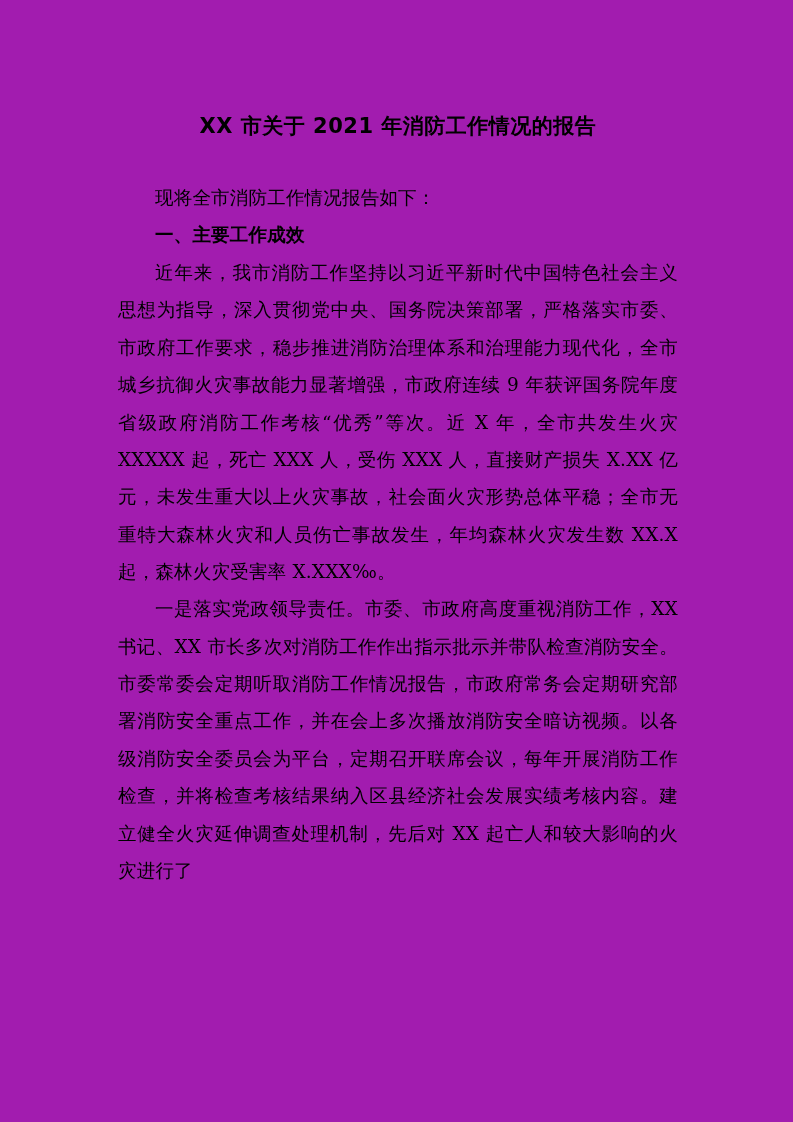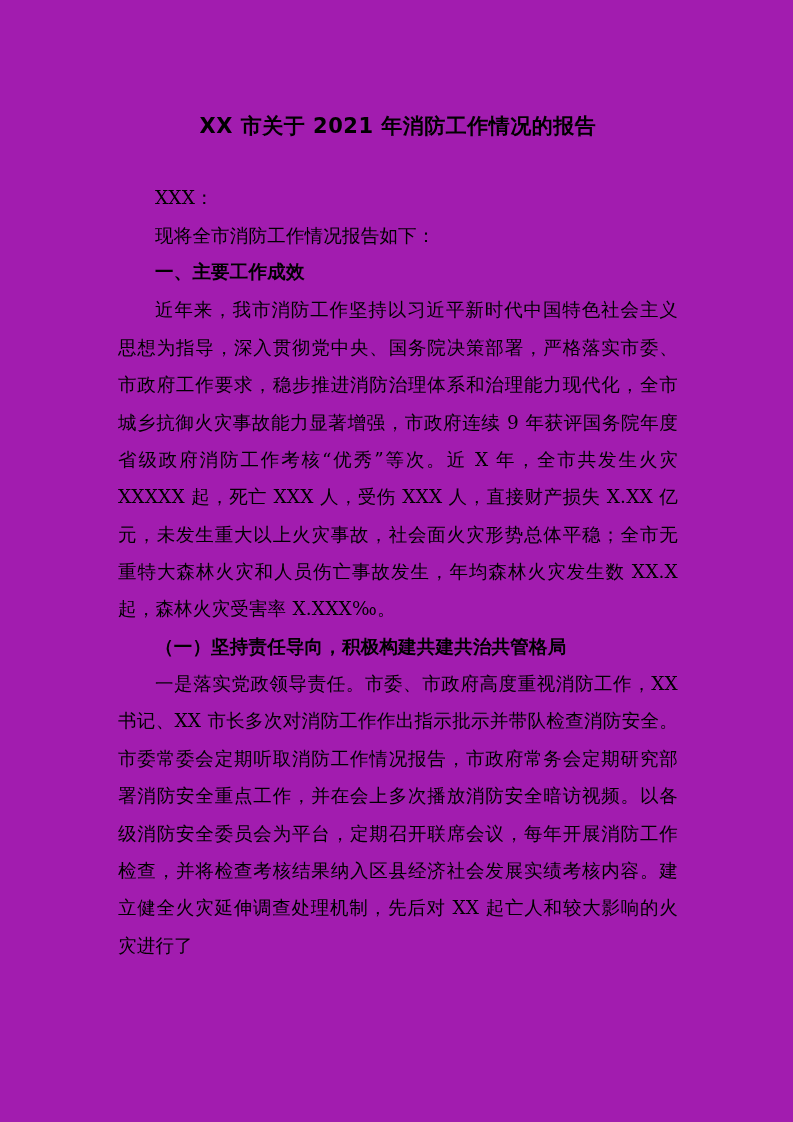--- a/index.html
+++ b/index.html
@@ -66,26 +66,24 @@
   }
 </style>
 </head>
 <body>
 
 <div class="page">
   <div class="content">
 
     <h1 class="doc-title">XX 市关于 2021 年消防工作情况的报告</h1>
 
-    <p class="para indent2">XXX：</p>
 
     <p class="para indent2">现将全市消防工作情况报告如下：</p>
 
     <p class="heading1">一、主要工作成效</p>
 
     <p class="para indent2">近年来，我市消防工作坚持以习近平新时代中国特色社会主义思想为指导，深入贯彻党中央、国务院决策部署，严格落实市委、市政府工作要求，稳步推进消防治理体系和治理能力现代化，全市城乡抗御火灾事故能力显著增强，市政府连续 9 年获评国务院年度省级政府消防工作考核“优秀”等次。近 X 年，全市共发生火灾 XXXXX 起，死亡 XXX 人，受伤 XXX 人，直接财产损失 X.XX 亿元，未发生重大以上火灾事故，社会面火灾形势总体平稳；全市无重特大森林火灾和人员伤亡事故发生，年均森林火灾发生数 XX.X 起，森林火灾受害率 X.XXX‰。</p>
 
-    <p class="heading2">（一）坚持责任导向，积极构建共建共治共管格局</p>
 
     <p class="para indent2">一是落实党政领导责任。市委、市政府高度重视消防工作，XX 书记、XX 市长多次对消防工作作出指示批示并带队检查消防安全。市委常委会定期听取消防工作情况报告，市政府常务会定期研究部署消防安全重点工作，并在会上多次播放消防安全暗访视频。以各级消防安全委员会为平台，定期召开联席会议，每年开展消防工作检查，并将检查考核结果纳入区县经济社会发展实绩考核内容。建立健全火灾延伸调查处理机制，先后对 XX 起亡人和较大影响的火灾进行了</p>
 
   </div>
 </div>
 
 </body></html>

